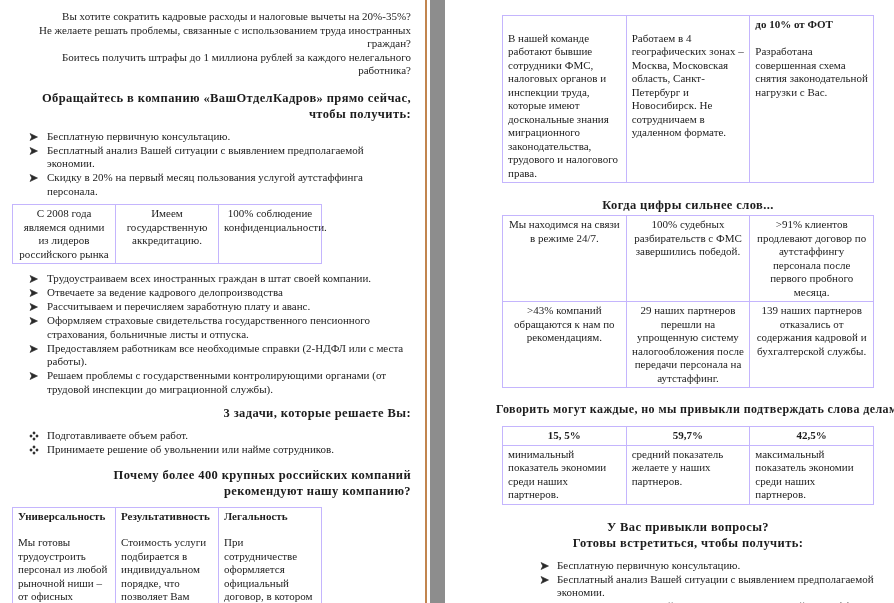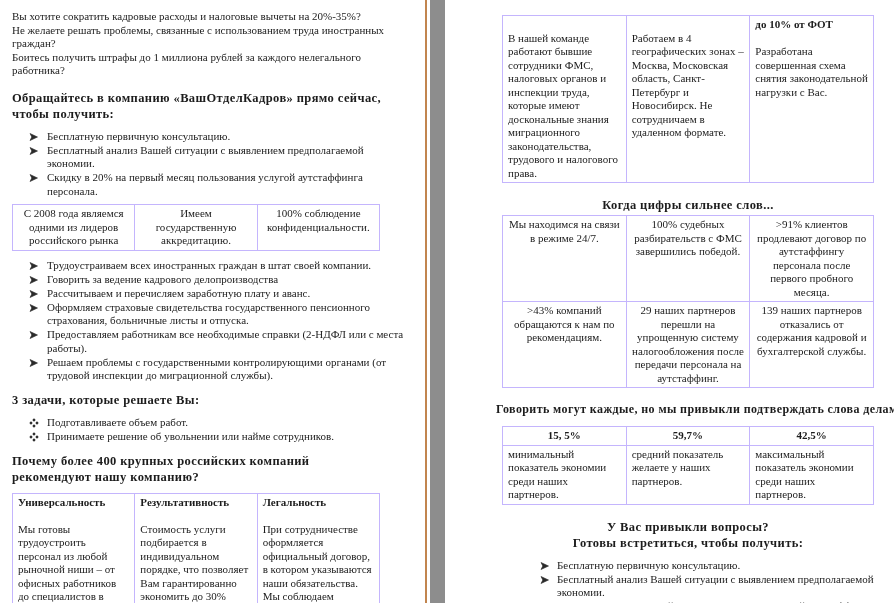--- a/index.html
+++ b/index.html
@@ -8,34 +8,34 @@
     position:relative; background:#ffffff; overflow:hidden;
     font-family:"Liberation Serif", serif; color:#1c1c1c;
     font-size:11px; line-height:13.5px;
   }
   .page { position:absolute; top:0; height:603px; background:#fff; }
   .page-left  { left:0;   width:424px; padding:10px 13px 0 12px; }
   .page-right { left:446px; width:448px; padding:12px 18px 0 14px; }
   .divider { position:absolute; left:424px; top:0; width:22px; height:603px; background:#fff; }
   .divider .tan  { position:absolute; left:1px; top:0; width:2px;  height:100%; }
   .divider .gray { position:absolute; left:6px; top:0; width:15px; height:100%; }
-  .hd { font-weight:bold; font-size:12.5px; line-height:16px; letter-spacing:0.4px; text-align:left; }
-  .intro-line { text-align:left; }
+  .hd { font-weight:bold; font-size:12.5px; line-height:16px; letter-spacing:0.4px; text-align:right; }
+  .intro-line { text-align:right; }
   .mt3{margin-top:3px;} .mt6{margin-top:6px;} .mt8{margin-top:8px;} .mt9{margin-top:9px;}
   .mt10{margin-top:10px;} .mt12{margin-top:12px;} .mt13{margin-top:13px;} .mt14{margin-top:14px;}
 
   
   .blist { margin-top:8px; }
   .li { position:relative; padding-left:35px; margin-bottom:0.5px; }
   .li .bullet { position:absolute; left:17px; top:2px; width:10px; height:10px; }
   .blist.right-indent .li { padding-left:97px; }
   .blist.right-indent .li .bullet { left:80px; }
 
   
-  table { border-collapse:collapse; table-layout:fixed; width:368px; }
+  table { border-collapse:collapse; table-layout:fixed; width:310px; }
   td { border:1px solid #c4b5fd; padding:2px 5px; vertical-align:top; font-size:11px; line-height:13.5px; }
   .t-center td { text-align:center; }
   .rt { width:372px; margin-left:42px; }
   .h-right { margin-left:36px; width:384px; text-align:center; }
   .nowrap { white-space:nowrap; }
 
   .feat-body-row td { height:146px; }
   .feat-title { font-weight:bold; display:block; }
   .feat-text  { display:block; margin-top:13px; }
 
@@ -106,21 +106,21 @@
           </svg>
         </span>
       <span>Трудоустраиваем всех иностранных граждан в штат своей компании.</span>
     </div>
     <div class="li">
       <span class="bullet">
           <svg width="10" height="10" viewBox="0 0 10 10">
             <path d="M1 1.5 L8.5 5 L1 8.5 L2.8 5 Z" fill="#2a2a2a" stroke="#2a2a2a" stroke-width="0.6"></path>
           </svg>
         </span>
-      <span>Говорить за ведение кадрового делопроизводства</span>
+      <span>Отвечаете за ведение кадрового делопроизводства</span>
     </div>
     <div class="li">
       <span class="bullet">
           <svg width="10" height="10" viewBox="0 0 10 10">
             <path d="M1 1.5 L8.5 5 L1 8.5 L2.8 5 Z" fill="#2a2a2a" stroke="#2a2a2a" stroke-width="0.6"></path>
           </svg>
         </span>
       <span>Рассчитываем и перечисляем заработную плату и аванс.</span>
     </div>
     <div class="li">

